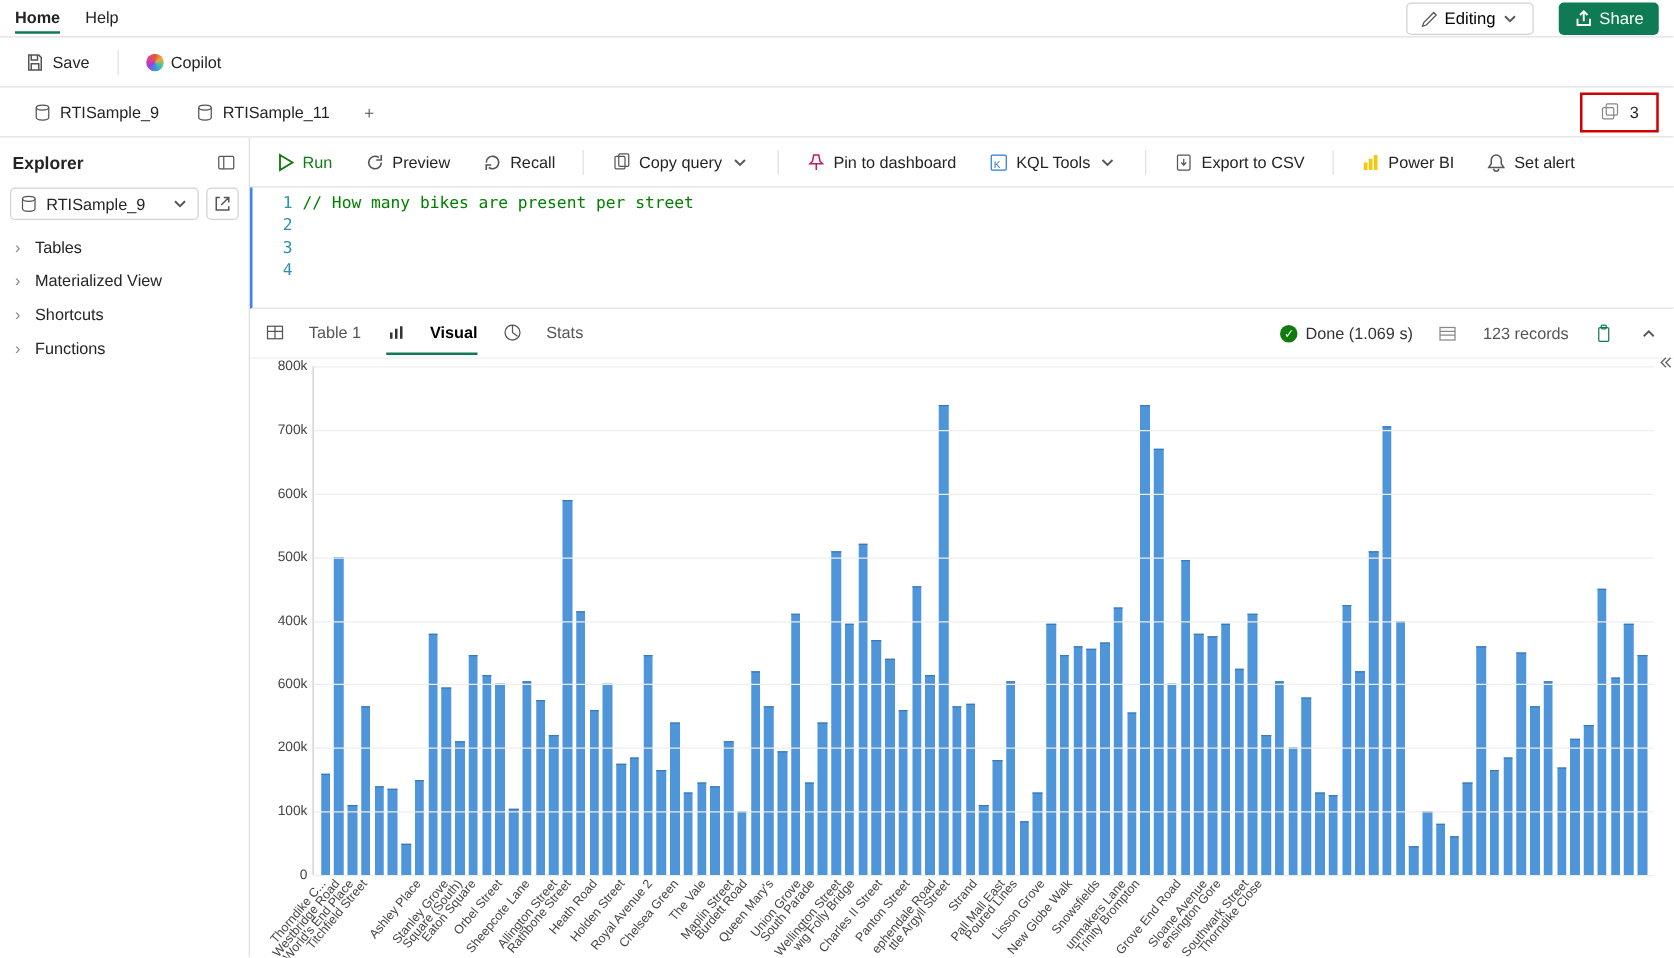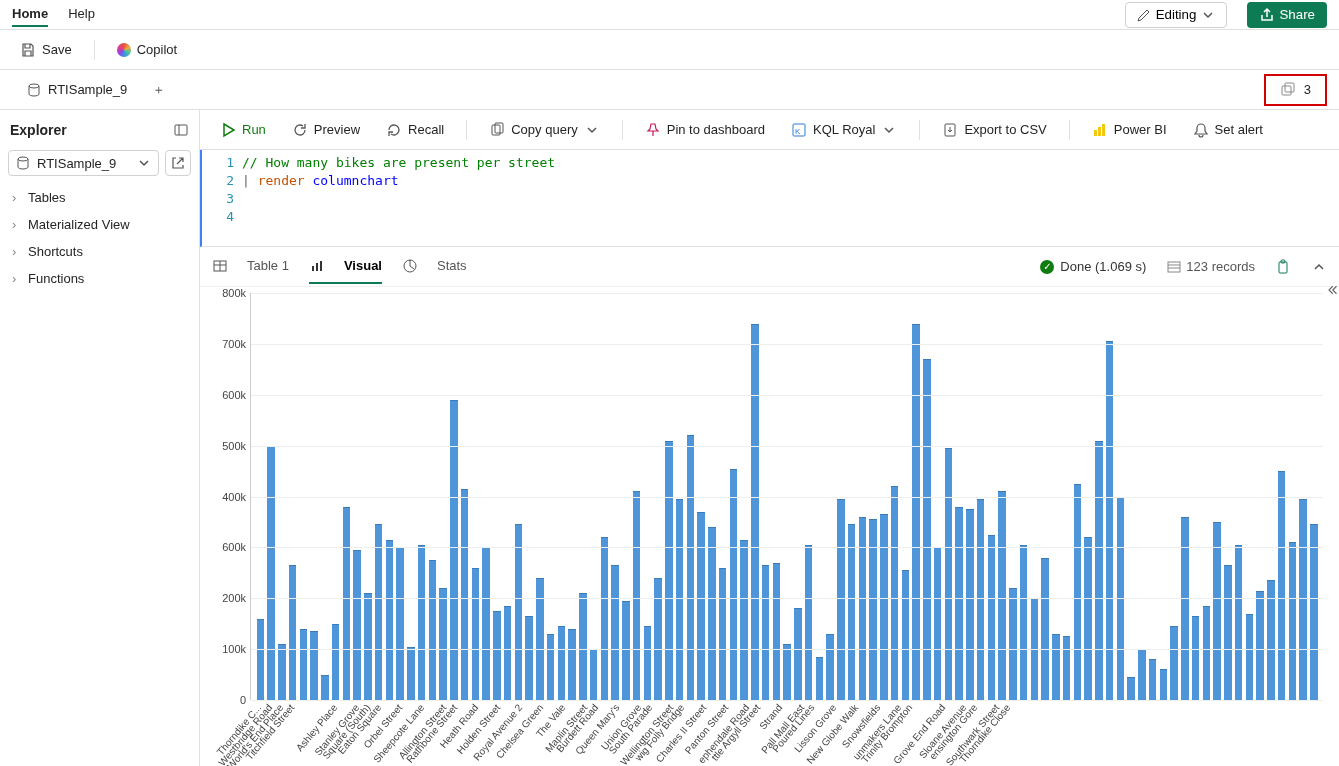--- a/index.html
+++ b/index.html
@@ -58,21 +58,21 @@
     .cm-op     { color: #666; }
     .pipe      { color: #666; }
 
     
     .rtabs { display: flex; align-items: center; height: 40px; padding: 0 12px; gap: 20px; border-bottom: 1px solid #f0f0f0; }
     .rtab { display: flex; align-items: center; gap: 19px; padding: 8px 0; cursor: pointer; border-bottom: 2px solid transparent; color: #555;}
     .rtab.active { border-bottom-color: #0f7b55; color: #000; font-weight: 600;}
     .rtabs-spacer { flex: 1; }
     .status-ok { display: flex; align-items: center; gap: 6px; color: #333; }
     .status-ok .dot { width: 14px; height: 14px; background: #107c10; border-radius: 50%; display:inline-flex; align-items:center; justify-content:center; color:#fff; font-size:10px;}
-    .rec-badge { display: flex; align-items: center; gap: 4px; color: #555; }
+    .rec-badge { display: flex; align-items: center; gap: 20px; color: #555; }
 
     
     .chart-wrap { flex: 1; display: flex; flex-direction: column; padding: 6px 16px 4px 8px; }
     .chart { flex: 1; position: relative; display: flex; }
     .yaxis { width: 42px; position: relative; }
     .ytick { position: absolute; right: 4px; font-size: 11px; color: #444; transform: translateY(-50%); }
     .plot { flex: 1; position: relative; border-left: 1px solid #ccc; }
     .grid { position: absolute; left: 0; right: 0; height: 1px; background: #eee; }
     .bars { position: absolute; left: 0; right: 0; top: 0; bottom: 0; display: flex; align-items: flex-end; gap: 0; padding: 0 4px;}
     .barcol { flex: 1; display: flex; flex-direction: column; align-items: center; justify-content: flex-end; min-width: 0; height: 100%; position: relative;}
@@ -127,20 +127,27 @@
 </div>
 
 <div class="tabs-row">
   <div class="tab">
     <svg class="ico" viewBox="0 0 16 16">
         <ellipse cx="8" cy="4" rx="5" ry="2" fill="none" stroke="#555"></ellipse>
         <path d="M3 4v8c0 1 2 2 5 2s5-1 5-2V4" fill="none" stroke="#555"></path>
       </svg>
     <span>RTISample_9</span>
   </div>
+  <div class="tab">
+    <svg class="ico" viewBox="0 0 16 16">
+        <ellipse cx="8" cy="4" rx="5" ry="2" fill="none" stroke="#555"></ellipse>
+        <path d="M3 4v8c0 1 2 2 5 2s5-1 5-2V4" fill="none" stroke="#555"></path>
+      </svg>
+    <span>RTISample_11</span>
+  </div>
   <div class="tab-new">＋</div>
   <div class="tabs-spacer"></div>
   <div class="tabs-count-box">
     <svg class="ico" viewBox="0 0 16 16">
         <rect x="2" y="4" width="9" height="9" rx="1" fill="none" stroke="#888"></rect>
         <rect x="5" y="1" width="9" height="9" rx="1" fill="none" stroke="#888"></rect>
       </svg>
     <span>3</span>
   </div>
 </div>
@@ -229,21 +236,21 @@
         <svg class="ico" viewBox="0 0 16 16">
             <path d="M6 2h4l1 5 2 2H3l2-2 1-5zM8 9v5" fill="none" stroke="#c2185b" stroke-width="1.2"></path>
           </svg>
         <span>Pin to dashboard</span>
       </div>
       <div class="tool-btn">
         <svg class="ico" viewBox="0 0 16 16">
             <rect x="2" y="2" width="12" height="12" rx="1" fill="none" stroke="#2b7cd3"></rect>
             <text x="4" y="12" font-size="8" fill="#2b7cd3">K</text>
           </svg>
-        <span>KQL Royal</span>
+        <span>KQL Tools</span>
         <svg class="ico" viewBox="0 0 16 16">
             <path d="M4 6l4 4 4-4" fill="none" stroke="#555" stroke-width="1.5"></path>
           </svg>
       </div>
       <div class="vsep"></div>
       <div class="tool-btn">
         <svg class="ico" viewBox="0 0 16 16">
             <rect x="3" y="2" width="10" height="12" rx="1" fill="none" stroke="#555"></rect>
             <path d="M8 5v5M6 8l2 2 2-2" fill="none" stroke="#555"></path>
           </svg>
@@ -268,21 +275,20 @@
 
     <div class="editor">
       <div class="gutter">
         <div>1</div>
         <div>2</div>
         <div>3</div>
         <div>4</div>
       </div>
       <div class="code">
         <div class="code-line"><span class="cm-comment">// How many bikes are present per street</span></div>
-        <div class="code-line"><span class="pipe">| </span><span style="color:#c75300">render</span><span> </span><span style="color:#0000ff">columnchart</span></div>
       </div>
     </div>
 
     <div class="rtabs">
       <div class="rtab">
         <svg class="ico" viewBox="0 0 16 16">
             <rect x="2" y="3" width="12" height="10" fill="none" stroke="#555"></rect>
             <line x1="2" y1="7" x2="14" y2="7" stroke="#555"></line>
             <line x1="8" y1="3" x2="8" y2="13" stroke="#555"></line>
           </svg>

